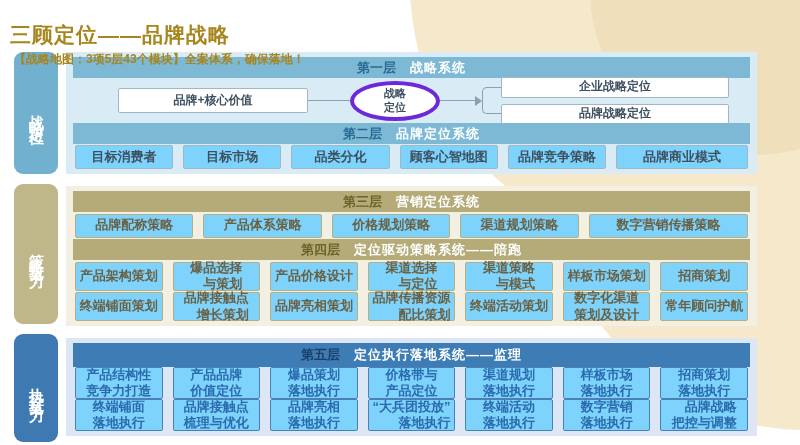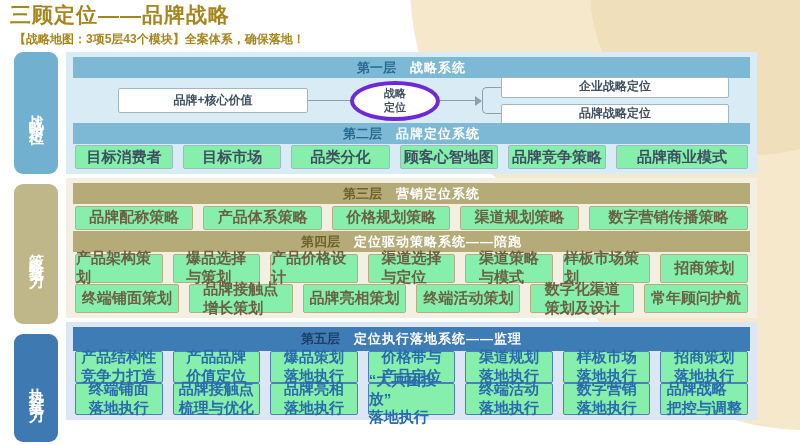--- a/index.html
+++ b/index.html
@@ -7,53 +7,53 @@
   .page {
     position:relative; width:800px; height:445px; overflow:hidden;
     background:#ffffff; font-family:"Liberation Sans","DejaVu Sans",sans-serif;
   }
   
   .blob { position:absolute; border-radius:50%; z-index:0; }
   .blob1 { width:520px; height:520px; right:-130px; top:-275px; background:#f5e8cb; }
   .blob2 { width:500px; height:500px; right:-255px; top:-70px;  background:#f5e8cb; }
   .blob3 { width:330px; height:330px; right:-120px; top:-175px; background:#efdfbb; }
 
-  .header { position:absolute; left:10px; top:1px; z-index:2; }
+  .header { position:absolute; left:10px; top:21px; z-index:2; }
   .title    { font-size:21px; font-weight:700; color:#a7851c; letter-spacing:1px; }
   .subtitle { font-size:12px; font-weight:700; color:#a7851c; margin-top:2px; margin-left:4px; }
 
   .stage { position:absolute; left:14px; top:52px; width:743px; z-index:1; display:flex; gap:8px; }
   .tabs  { width:44px; display:flex; flex-direction:column; gap:10px; flex:none; }
   .tab   { border-radius:9px; display:flex; align-items:center; justify-content:center; }
   .tab .vtext { writing-mode:vertical-rl; color:#ffffff; font-weight:700; font-size:15px; letter-spacing:5px; }
   .tab1 { height:122px; background:#71b0ce; }
   .tab2 { height:140px; background:#bfb68a; }
   .tab3 { height:108px; background:#3e7ab1; }
 
-  .panels { flex:1; display:flex; flex-direction:column; gap:4px; }
+  .panels { flex:1; display:flex; flex-direction:column; gap:12px; }
   .panel  { padding:5px 7px; display:flex; flex-direction:column; justify-content:space-between; }
   .p-blue  { height:122px; background:#d9ebf4; }
   .p-khaki { height:140px; background:#f3f0e3; }
   .p-dblue { height:98px; background:#dde6f4; }
 
   .band { height:21px; display:flex; align-items:center; justify-content:center; gap:14px; flex:none; }
   .p-blue  .band { background:#7db9d5; }
   .p-khaki .band { background:#b4ab78; }
   .p-dblue .band { background:#3e7cb5; height:24px; }
   .band-num  { font-size:13px; font-weight:700; }
   .band-name { font-size:13px; font-weight:700; color:#ffffff; letter-spacing:1px; }
   .p-blue  .band-num { color:#276a92; }
   .p-khaki .band-num { color:#6d6329; }
   .p-dblue .band-num { color:#1d3f66; }
 
   .row { display:flex; gap:10px; padding:0 2px; flex:none; }
   .box {
-    flex:1; background:#86efac; border:1px solid; border-radius:2px;
-    display:flex; align-items:center; justify-content:center; text-align:left;
-    font-size:15px; font-weight:700; line-height:1.25; white-space:pre-line;
+    flex:1; background:#7dd3fc; border:1px solid; border-radius:2px;
+    display:flex; align-items:center; justify-content:center; text-align:right;
+    font-size:13px; font-weight:700; line-height:1.25; white-space:pre-line;
   }
   .p-blue  .box { border-color:#a3b6c3; color:#3e5060; }
   .p-khaki .box { border-color:#b7ae80; color:#6a6144; }
   .p-dblue .box { border-color:#4981b7; color:#2a6aad; }
   .row-h24 .box { height:24px; }
   .row-h28 .box { height:29px; }
   .row-h32 .box { height:32px; }
   .row[data-cols="6"] .box:last-child { flex:1.35; }
 
   
@@ -168,20 +168,22 @@
             <div class="box">渠道策略
 与模式</div>
             <div class="box">样板市场策划</div>
             <div class="box">招商策划</div>
           </div>
         <div class="row row-h28" data-cols="7">
             <div class="box">终端铺面策划</div>
             <div class="box">品牌接触点
 增长策划</div>
             <div class="box">品牌亮相策划</div>
+            <div class="box">品牌传播资源
+配比策划</div>
             <div class="box">终端活动策划</div>
             <div class="box">数字化渠道
 策划及设计</div>
             <div class="box">常年顾问护航</div>
           </div>
       </section>
 
       <section class="panel p-dblue">
         <div class="band">
           <span class="band-num">第五层</span>

